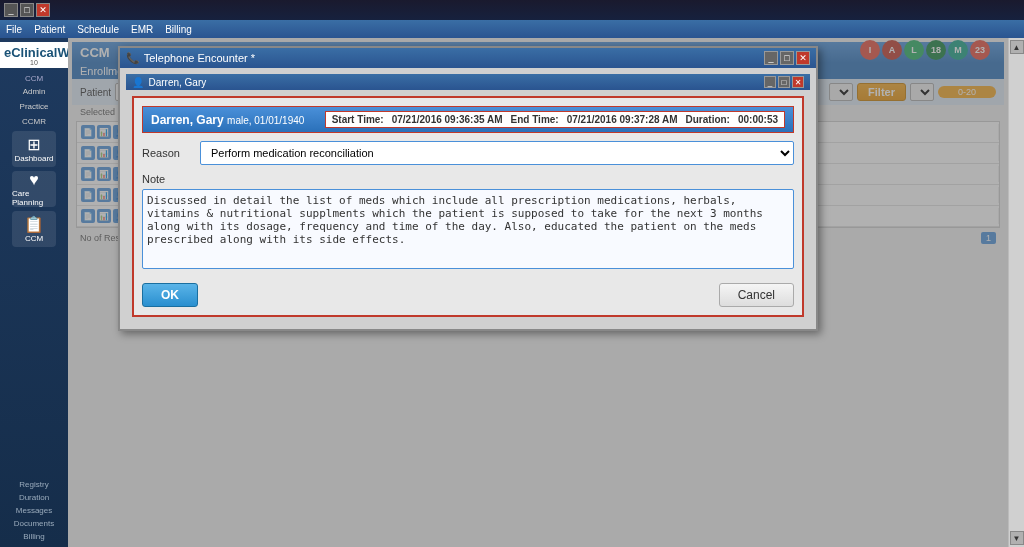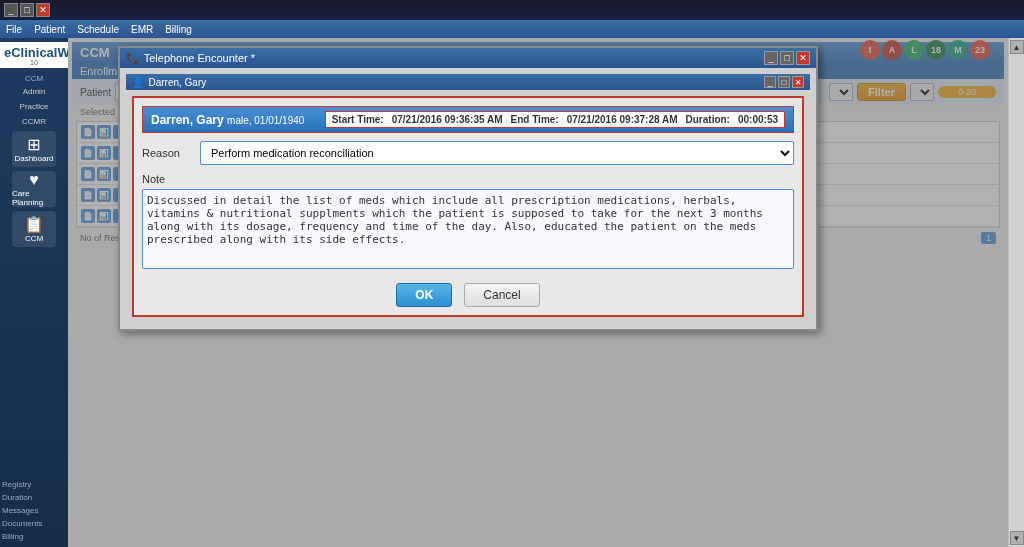--- a/index.html
+++ b/index.html
@@ -106,20 +106,21 @@
     }
     .sidebar-icon-btn .icon-sym { font-size: 16px; }
     .sidebar-bottom-items {
       margin-top: auto;
       width: 100%;
       padding-bottom: 4px;
     }
     .sidebar-bottom-item {
       font-size: 8px;
       color: #9ab;
+      text-align: center;
       padding: 2px;
       cursor: pointer;
     }
 
     
     #content-area {
       flex: 1;
       background: #e8e8e8;
       position: relative;
       overflow: hidden;
@@ -330,21 +331,21 @@
       font-size: 11px;
       color: #333;
       resize: none;
       background: #f8faff;
       margin-bottom: 8px;
     }
 
     
     .dialog-buttons {
       display: flex;
-      justify-content: center;
+      justify-content: space-between;
       gap: 12px;
       padding-top: 4px;
     }
     .btn-ok {
       background: linear-gradient(to bottom, #5ab4e8, #2a8fcf);
       color: #fff;
       border: 1px solid #1a6fa0;
       border-radius: 3px;
       padding: 4px 18px;
       font-size: 12px;

